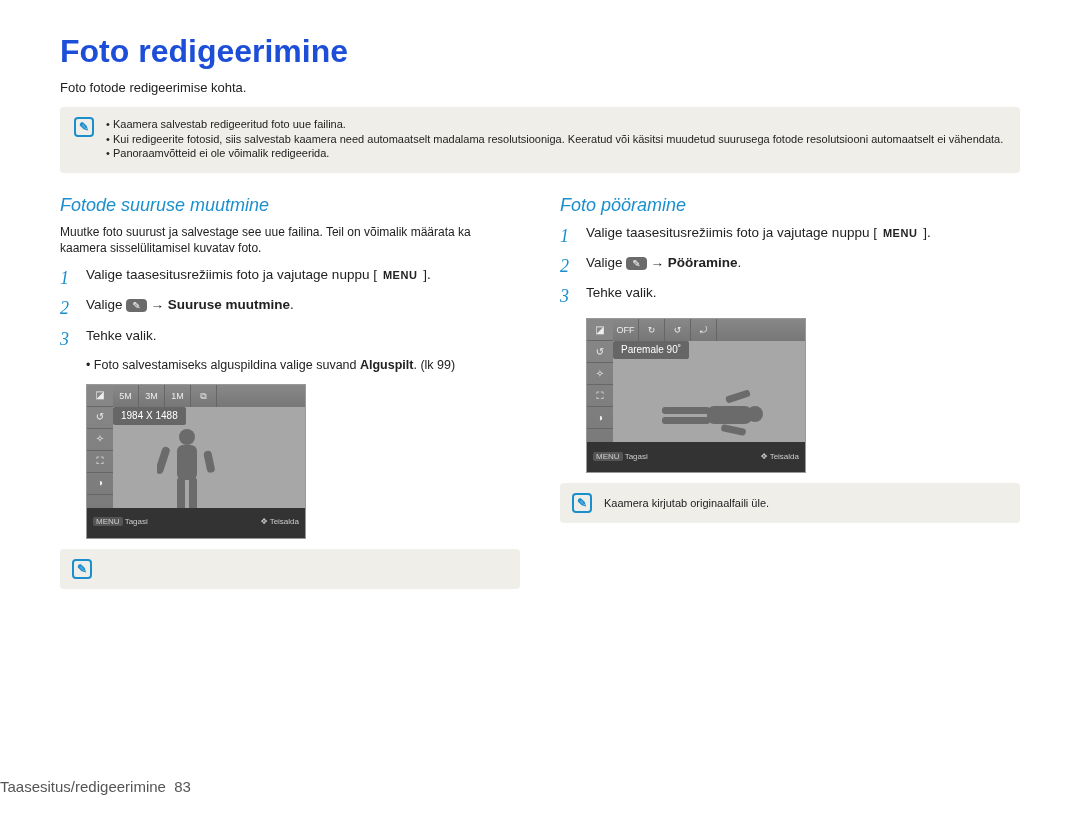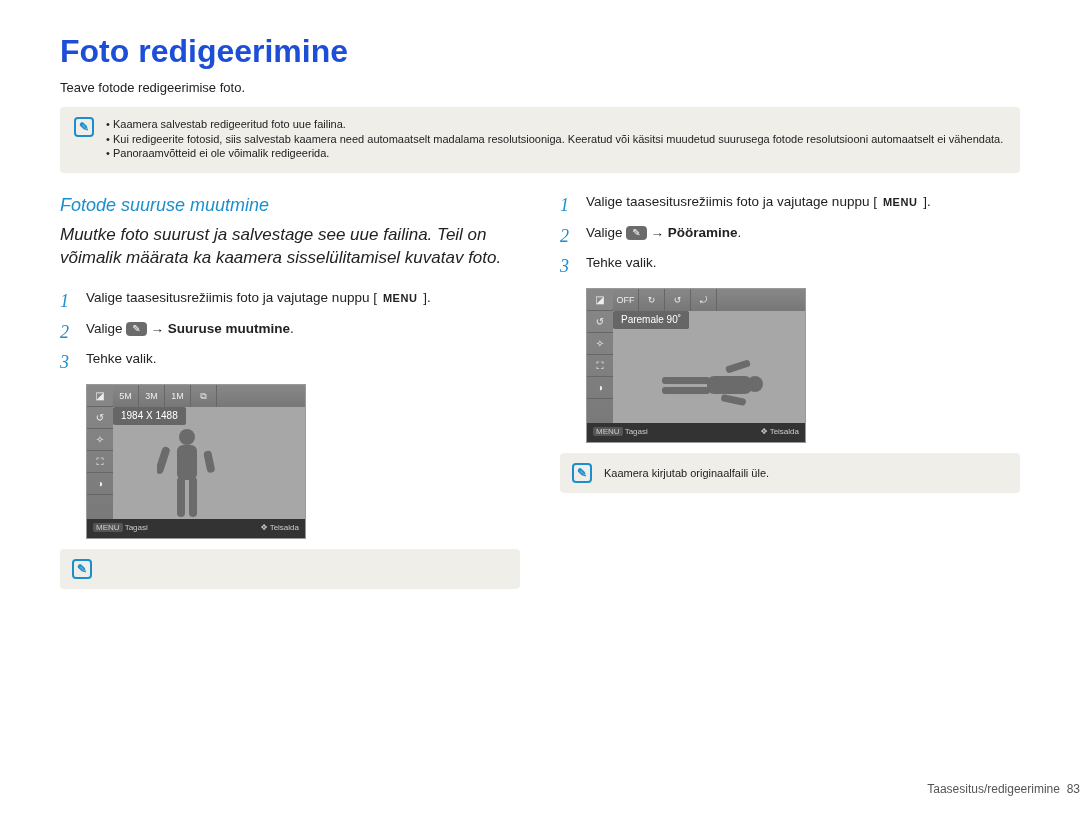--- a/index.html
+++ b/index.html
@@ -48,21 +48,21 @@
   .info-box li::before { content:"• "; }
   .cols { display: flex; gap: 40px; }
   .col { flex: 1; }
   h2 {
     color: #1b8fce;
     font-size: 18px;
     font-weight: normal;
     margin-bottom: 6px;
     font-style: italic;
   }
-  .desc { font-size: 17px; margin-bottom: 20px; font-style: italic; }
+  .desc { font-size: 12px; margin-bottom: 10px; }
   .step {
     display: flex; gap: 10px; align-items: flex-start;
     margin-bottom: 6px;
     font-size: 13.5px;
   }
   .step-num {
     color: #1b8fce;
     font-style: italic;
     font-size: 18px;
     font-weight: 500;
@@ -125,51 +125,51 @@
     color:#eee; font-size:9px;
   }
   .label-strip {
     position: absolute; left:26px; top:22px; height:18px;
     background: rgba(90,90,90,0.85);
     color:#fff; font-size:10px;
     padding: 2px 8px;
     border-radius: 2px;
   }
   .footbar {
-    position: absolute; left:0; right:0; bottom:0; height:19px;
+    position: absolute; left:0; right:0; bottom:0; height:30px;
     background:#333; color:#ccc; font-size:8px;
     display:flex; justify-content:space-between; padding:0 6px;
     align-items:center;
   }
   .person {
     position:absolute; left:70px; top:40px; width:60px; height:100px;
   }
   .person-lie {
     position:absolute; left:60px; top:70px; width:120px; height:50px;
   }
   .note-small {
     background:#f0eee9; border-radius:4px;
     padding:10px 12px; display:flex; gap:12px;
     font-size:11px; align-items:center;
     margin-top: 10px;
   }
   .page-foot {
     position: absolute;
     bottom: 18px; left:0; right:0;
-    text-align: right;
-    font-size: 12px;
+    text-align: left;
+    font-size: 15px;
     color:#555;
   }
   .bold { font-weight:bold; }
 </style>
 </head>
 <body>
 
 <h1>Foto redigeerimine</h1>
-<div class="sub">Teave fotode redigeerimise foto.</div>
+<div class="sub">Foto fotode redigeerimise kohta.</div>
 
 <div class="info-box">
   <div class="pencil-icon">✎</div>
   <ul>
     <li>Kaamera salvestab redigeeritud foto uue failina.</li>
     <li>Kui redigeerite fotosid, siis salvestab kaamera need automaatselt madalama resolutsiooniga. Keeratud või käsitsi muudetud suurusega fotode resolutsiooni automaatselt ei vähendata.</li>
     <li>Panoraamvõtteid ei ole võimalik redigeerida.</li>
   </ul>
 </div>
 
@@ -191,20 +191,23 @@
       <span>
         <span>Valige </span><span class="chip">✎</span><span> → </span><strong>Suuruse muutmine</strong>.
       </span>
     </div>
 
     <div class="step">
       <span class="step-num">3</span>
       <span>Tehke valik.</span>
     </div>
 
+    <div class="bullet">
+      <span>Foto salvestamiseks alguspildina valige suvand </span><span class="bold">Alguspilt</span><span>. (lk 99)</span>
+    </div>
 
     <div class="screenshot">
       <div class="sidebar">
         <div>◪</div>
         <div>↺</div>
         <div>✧</div>
         <div>⛶</div>
         <div>◑</div>
       </div>
       <div class="topbar">
@@ -227,20 +230,21 @@
         <span>✥ <span>Teisalda</span></span>
       </div>
     </div>
 
     <div class="note-small">
       <div class="pencil-icon">✎</div>
     </div>
   </div>
 
   <div class="col">
+    <h2>Foto pööramine</h2>
 
     <div class="step">
       <span class="step-num">1</span>
       <span>
         <span>Valige taasesitusrežiimis foto ja vajutage nuppu </span><span class="bracket">[</span><span class="menu-badge">MENU</span><span class="bracket">]</span>.
       </span>
     </div>
 
     <div class="step">
       <span class="step-num">2</span>

